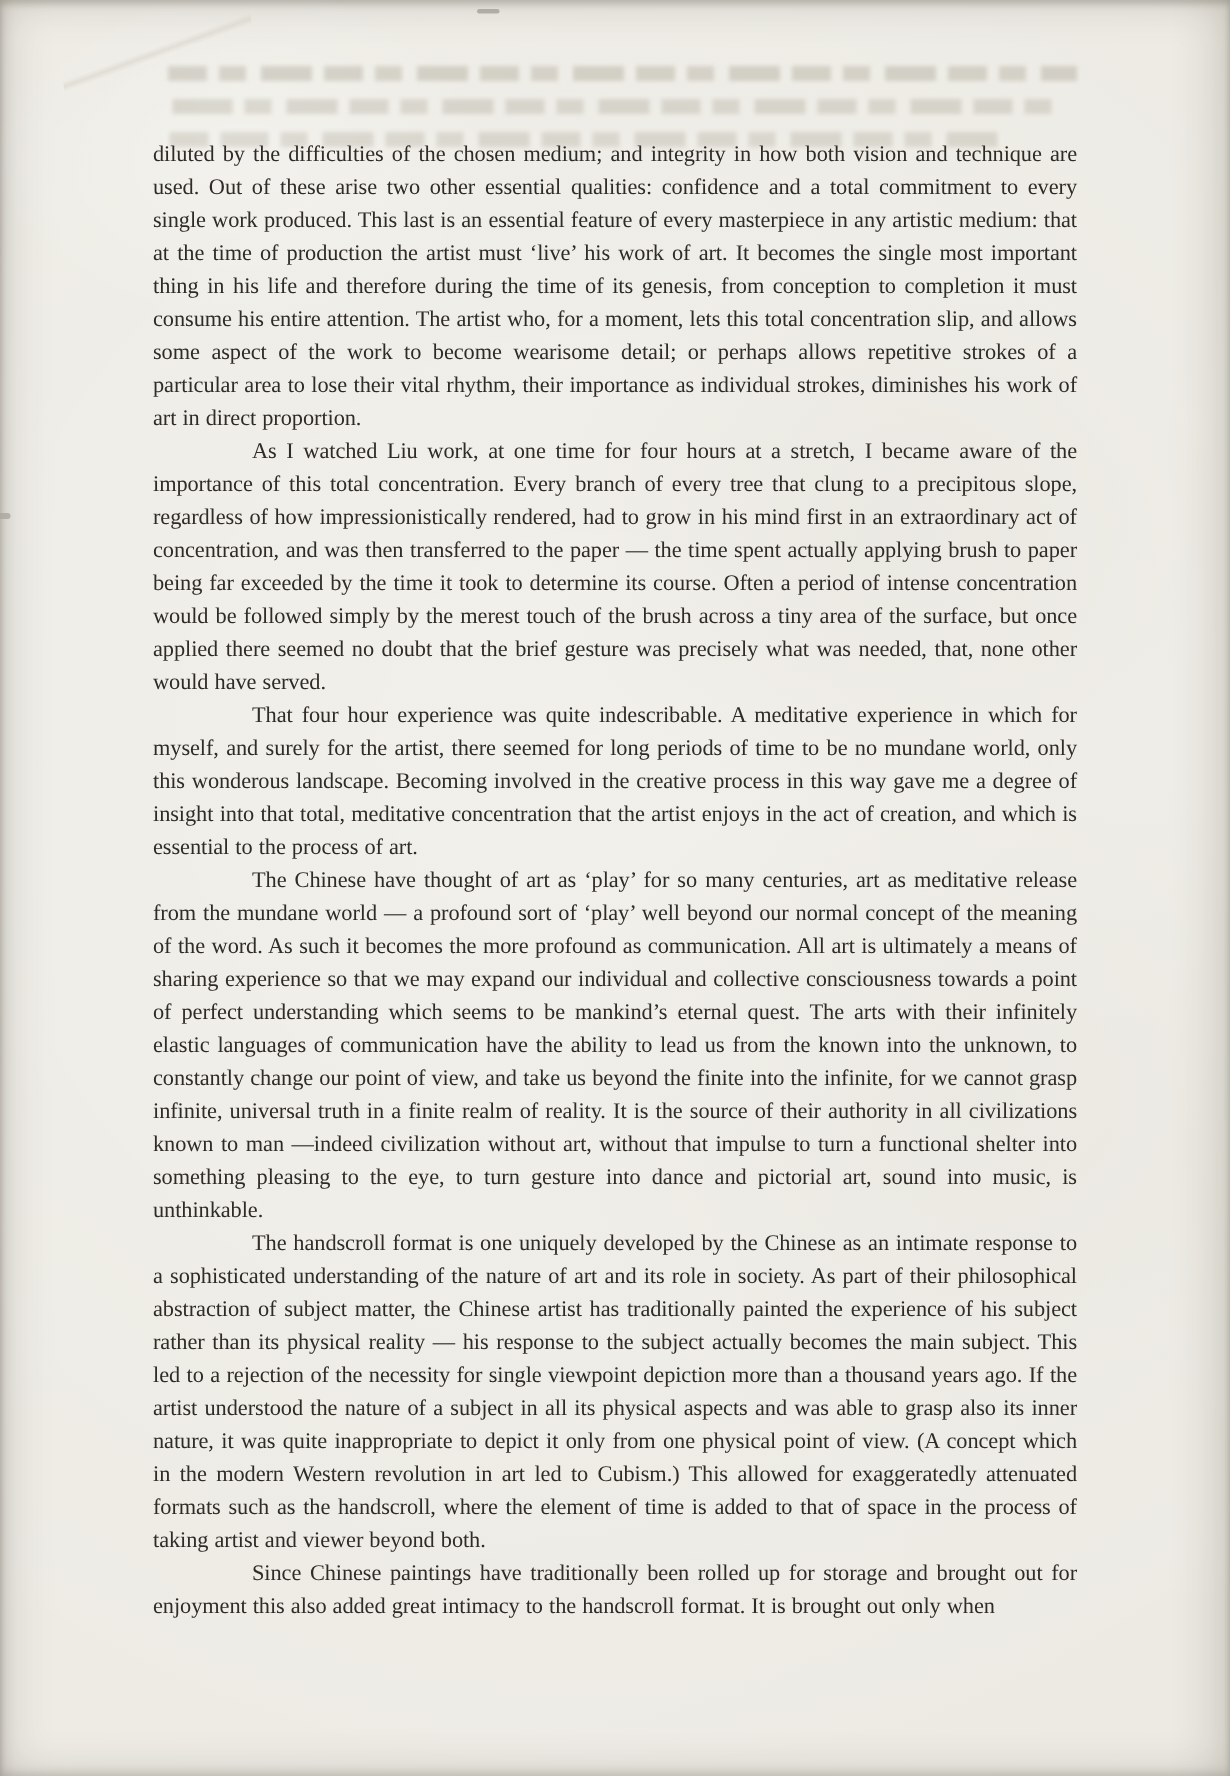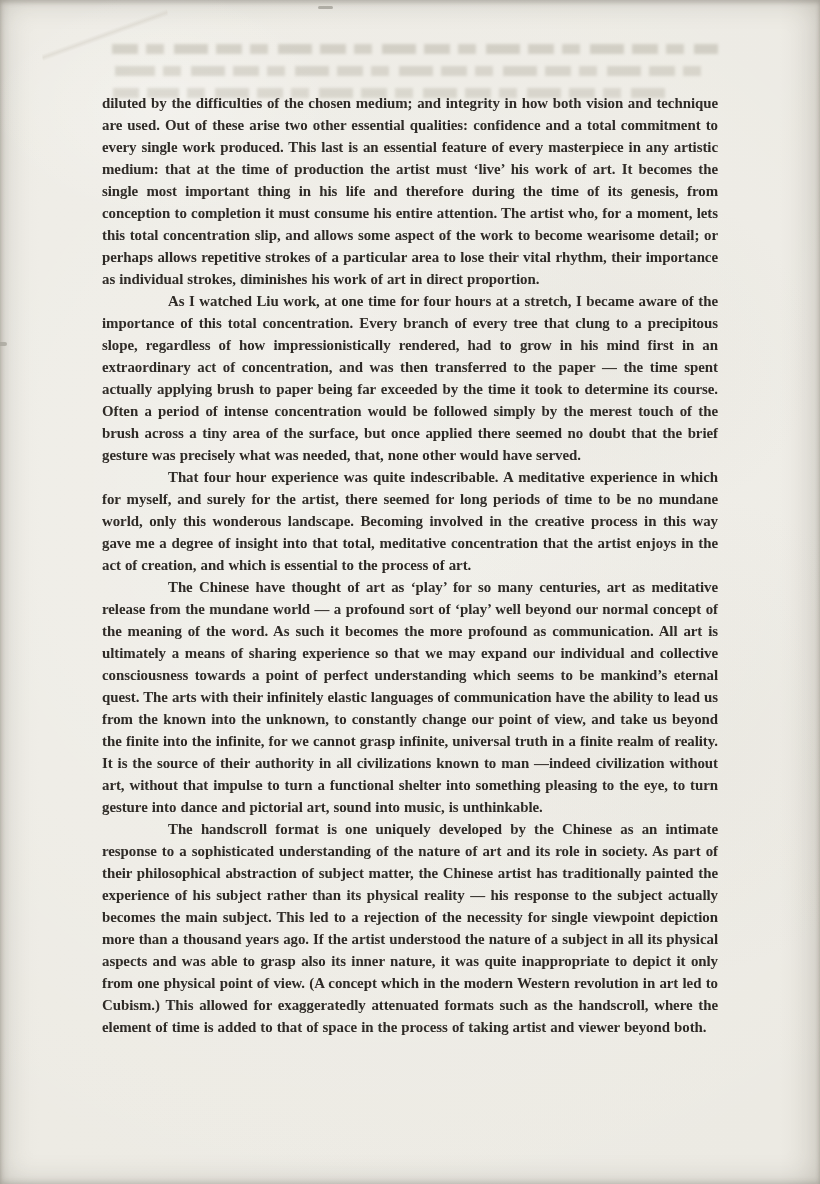--- a/index.html
+++ b/index.html
@@ -16,21 +16,20 @@
     height: 1184px;
     background:
       radial-gradient(ellipse 130% 90% at 48% 42%, rgba(255,255,255,0.28), rgba(255,255,255,0) 70%),
       linear-gradient(90deg, #dedbd3 0px, #eae8e1 10px, #edebe4 40px, #ecEAe3 780px, #e2dfd7 820px),
       #ebe9e2;
     box-shadow:
       inset 0 0 28px rgba(105,100,90,0.28),
       inset 0 3px 4px rgba(105,100,90,0.30),
       inset 0 -3px 5px rgba(105,100,90,0.18);
     font-family: "Liberation Serif", "DejaVu Serif", serif;
-    font-weight: bold;
   }
   
   .paper-tone {
     position: absolute; inset: 0;
     background:
       radial-gradient(ellipse 40% 22% at 72% 30%, rgba(190,184,170,0.10), rgba(190,184,170,0) 70%),
       radial-gradient(ellipse 50% 30% at 80% 62%, rgba(190,184,170,0.08), rgba(190,184,170,0) 70%),
       radial-gradient(ellipse 30% 14% at 20% 9%, rgba(255,255,255,0.25), rgba(255,255,255,0) 70%);
     pointer-events: none;
   }
@@ -100,14 +99,15 @@
     <div class="ghost-line g2"></div>
     <div class="ghost-line g3"></div>
   </div>
 
   <main class="textblock">
     <p class="continuation">diluted by the difficulties of the chosen medium; and integrity in how both vision and technique are used. Out of these arise two other essential qualities: confidence and a total commitment to every single work produced. This last is an essential feature of every masterpiece in any artistic medium: that at the time of production the artist must ‘live’ his work of art. It becomes the single most important thing in his life and therefore during the time of its genesis, from conception to completion it must consume his entire attention. The artist who, for a moment, lets this total concentration slip, and allows some aspect of the work to become wearisome detail; or perhaps allows repetitive strokes of a particular area to lose their vital rhythm, their importance as individual strokes, diminishes his work of art in direct proportion.</p>
     <p>As I watched Liu work, at one time for four hours at a stretch, I became aware of the importance of this total concentration. Every branch of every tree that clung to a precipitous slope, regardless of how impressionistically rendered, had to grow in his mind first in an extraordinary act of concentration, and was then transferred to the paper — the time spent actually applying brush to paper being far exceeded by the time it took to determine its course. Often a period of intense concentration would be followed simply by the merest touch of the brush across a tiny area of the surface, but once applied there seemed no doubt that the brief gesture was precisely what was needed, that, none other would have served.</p>
     <p>That four hour experience was quite indescribable. A meditative experience in which for myself, and surely for the artist, there seemed for long periods of time to be no mundane world, only this wonderous landscape. Becoming involved in the creative process in this way gave me a degree of insight into that total, meditative concentration that the artist enjoys in the act of creation, and which is essential to the process of art.</p>
     <p>The Chinese have thought of art as ‘play’ for so many centuries, art as meditative release from the mundane world — a profound sort of ‘play’ well beyond our normal concept of the meaning of the word. As such it becomes the more profound as communication. All art is ultimately a means of sharing experience so that we may expand our individual and collective consciousness towards a point of perfect understanding which seems to be mankind’s eternal quest. The arts with their infinitely elastic languages of communication have the ability to lead us from the known into the unknown, to constantly change our point of view, and take us beyond the finite into the infinite, for we cannot grasp infinite, universal truth in a finite realm of reality. It is the source of their authority in all civilizations known to man —indeed civilization without art, without that impulse to turn a functional shelter into something pleasing to the eye, to turn gesture into dance and pictorial art, sound into music, is unthinkable.</p>
     <p>The handscroll format is one uniquely developed by the Chinese as an intimate response to a sophisticated understanding of the nature of art and its role in society. As part of their philosophical abstraction of subject matter, the Chinese artist has traditionally painted the experience of his subject rather than its physical reality — his response to the subject actually becomes the main subject. This led to a rejection of the necessity for single viewpoint depiction more than a thousand years ago. If the artist understood the nature of a subject in all its physical aspects and was able to grasp also its inner nature, it was quite inappropriate to depict it only from one physical point of view. (A concept which in the modern Western revolution in art led to Cubism.) This allowed for exaggeratedly attenuated formats such as the handscroll, where the element of time is added to that of space in the process of taking artist and viewer beyond both.</p>
+    <p>Since Chinese paintings have traditionally been rolled up for storage and brought out for enjoyment this also added great intimacy to the handscroll format. It is brought out only when</p>
   </main>
 </div>
 
 </body></html>

